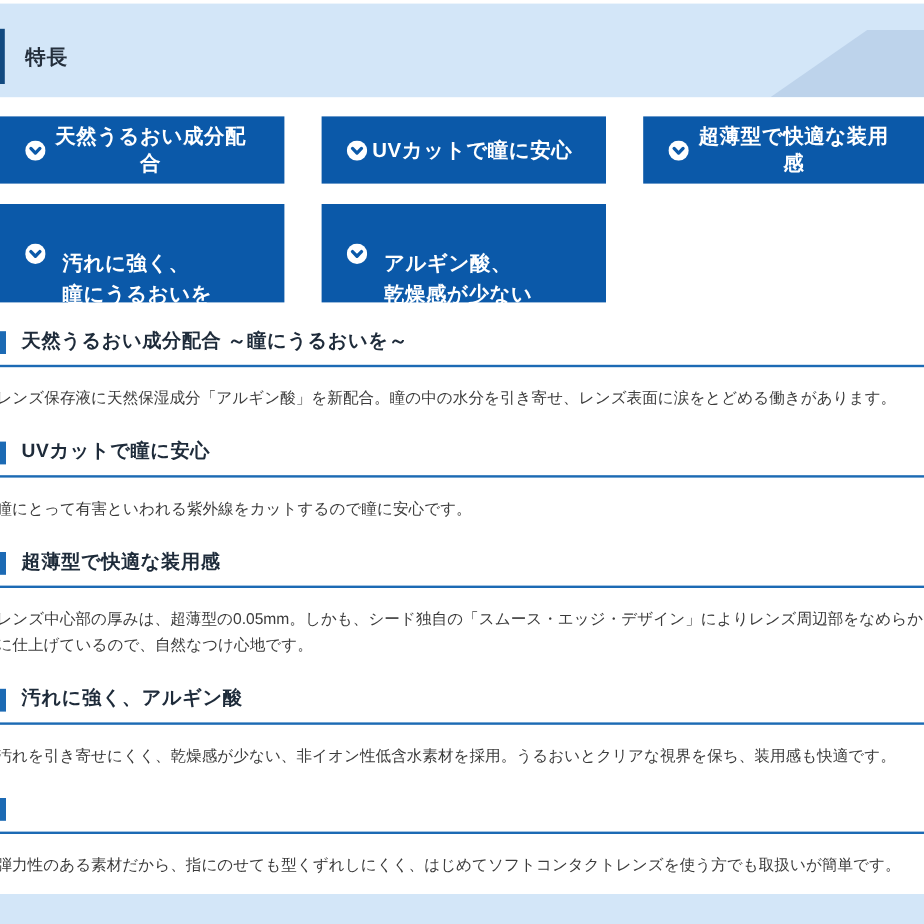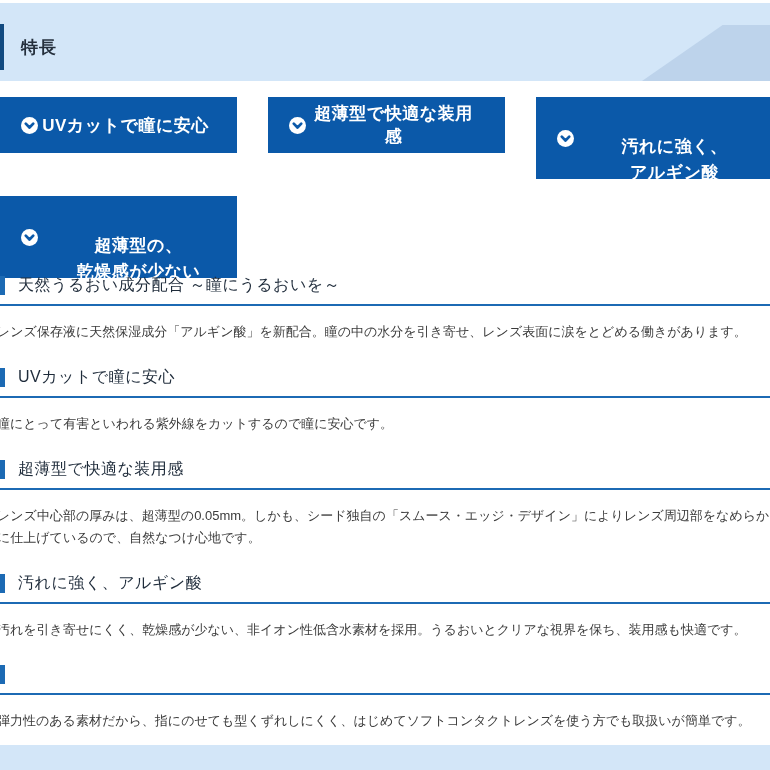--- a/index.html
+++ b/index.html
@@ -38,32 +38,32 @@
     cursor:pointer;
   }
   .feature-btn.one{height:56px;}
   .feature-btn.two{height:82px;}
   .btn-icon{width:17px;height:17px;margin-left:21px;flex:none;display:block;}
   .btn-label{
     flex:1;text-align:center;font-size:17px;font-weight:bold;
     padding-right:24px;letter-spacing:0.5px;
   }
   .feature-btn.two .btn-label{
-    text-align:center;padding-right:12px;padding-left:14px;line-height:26px;margin-top:44px;
+    text-align:left;padding-right:12px;padding-left:14px;line-height:26px;margin-top:44px;
   }
   
   .sections{position:absolute;top:275px;left:0;width:770px;}
   .section{margin-bottom:24px;}
   .sec-head{
     display:flex;align-items:center;
     padding-bottom:9px;border-bottom:2px solid #1c6ab4;
   }
   .sec-bar{width:5px;height:19px;background:#1c6ab4;flex:none;}
   .sec-title{
-    margin:0 0 0 13px;font-size:16px;line-height:20px;font-weight:normal;
+    margin:0 0 0 13px;font-size:16px;line-height:20px;font-weight:bold;
     color:#1e2b3a;letter-spacing:0.5px;
   }
   .sec-body{
     margin:15px 0 0 -3px;width:776px;
     font-size:13px;line-height:22px;color:#3b3b3b;
   }
   
   .bottom-band{
     position:absolute;top:745px;left:0;width:770px;height:25px;
     background:#d3e6f8;
@@ -75,20 +75,27 @@
 <div class="top-band">
   <div class="diag"></div>
   <div class="page-title-row">
     <span class="page-title-bar"></span>
     <span class="page-title">特長</span>
   </div>
 </div>
 
 <div class="btn-grid">
 
+  <div class="feature-btn one">
+    <svg class="btn-icon" viewBox="0 0 20 20">
+      <circle cx="10" cy="10" r="10" fill="#ffffff"></circle>
+      <path d="M5.6 7.8 L10 12.4 L14.4 7.8" fill="none" stroke="#0b59a9" stroke-width="3.2" stroke-linecap="round" stroke-linejoin="round"></path>
+    </svg>
+    <span class="btn-label">天然うるおい成分配合</span>
+  </div>
 
   <div class="feature-btn one">
     <svg class="btn-icon" viewBox="0 0 20 20">
       <circle cx="10" cy="10" r="10" fill="#ffffff"></circle>
       <path d="M5.6 7.8 L10 12.4 L14.4 7.8" fill="none" stroke="#0b59a9" stroke-width="3.2" stroke-linecap="round" stroke-linejoin="round"></path>
     </svg>
     <span class="btn-label">UVカットで瞳に安心</span>
   </div>
 
   <div class="feature-btn one">
@@ -97,29 +104,29 @@
       <path d="M5.6 7.8 L10 12.4 L14.4 7.8" fill="none" stroke="#0b59a9" stroke-width="3.2" stroke-linecap="round" stroke-linejoin="round"></path>
     </svg>
     <span class="btn-label">超薄型で快適な装用感</span>
   </div>
 
   <div class="feature-btn two">
     <svg class="btn-icon" viewBox="0 0 20 20">
       <circle cx="10" cy="10" r="10" fill="#ffffff"></circle>
       <path d="M5.6 7.8 L10 12.4 L14.4 7.8" fill="none" stroke="#0b59a9" stroke-width="3.2" stroke-linecap="round" stroke-linejoin="round"></path>
     </svg>
-    <span class="btn-label"><span>汚れに強く、</span><br><span>アルギン酸</span></span>
+    <span class="btn-label"><span>汚れに強く、</span><br><span>瞳にうるおいを</span></span>
   </div>
 
   <div class="feature-btn two">
     <svg class="btn-icon" viewBox="0 0 20 20">
       <circle cx="10" cy="10" r="10" fill="#ffffff"></circle>
       <path d="M5.6 7.8 L10 12.4 L14.4 7.8" fill="none" stroke="#0b59a9" stroke-width="3.2" stroke-linecap="round" stroke-linejoin="round"></path>
     </svg>
-    <span class="btn-label"><span>超薄型の、</span><br><span>乾燥感が少ない</span></span>
+    <span class="btn-label"><span>アルギン酸、</span><br><span>乾燥感が少ない</span></span>
   </div>
 
 </div>
 
 <div class="sections">
 
   <div class="section">
     <div class="sec-head">
       <span class="sec-bar"></span>
       <h3 class="sec-title">天然うるおい成分配合 ～瞳にうるおいを～</h3>

